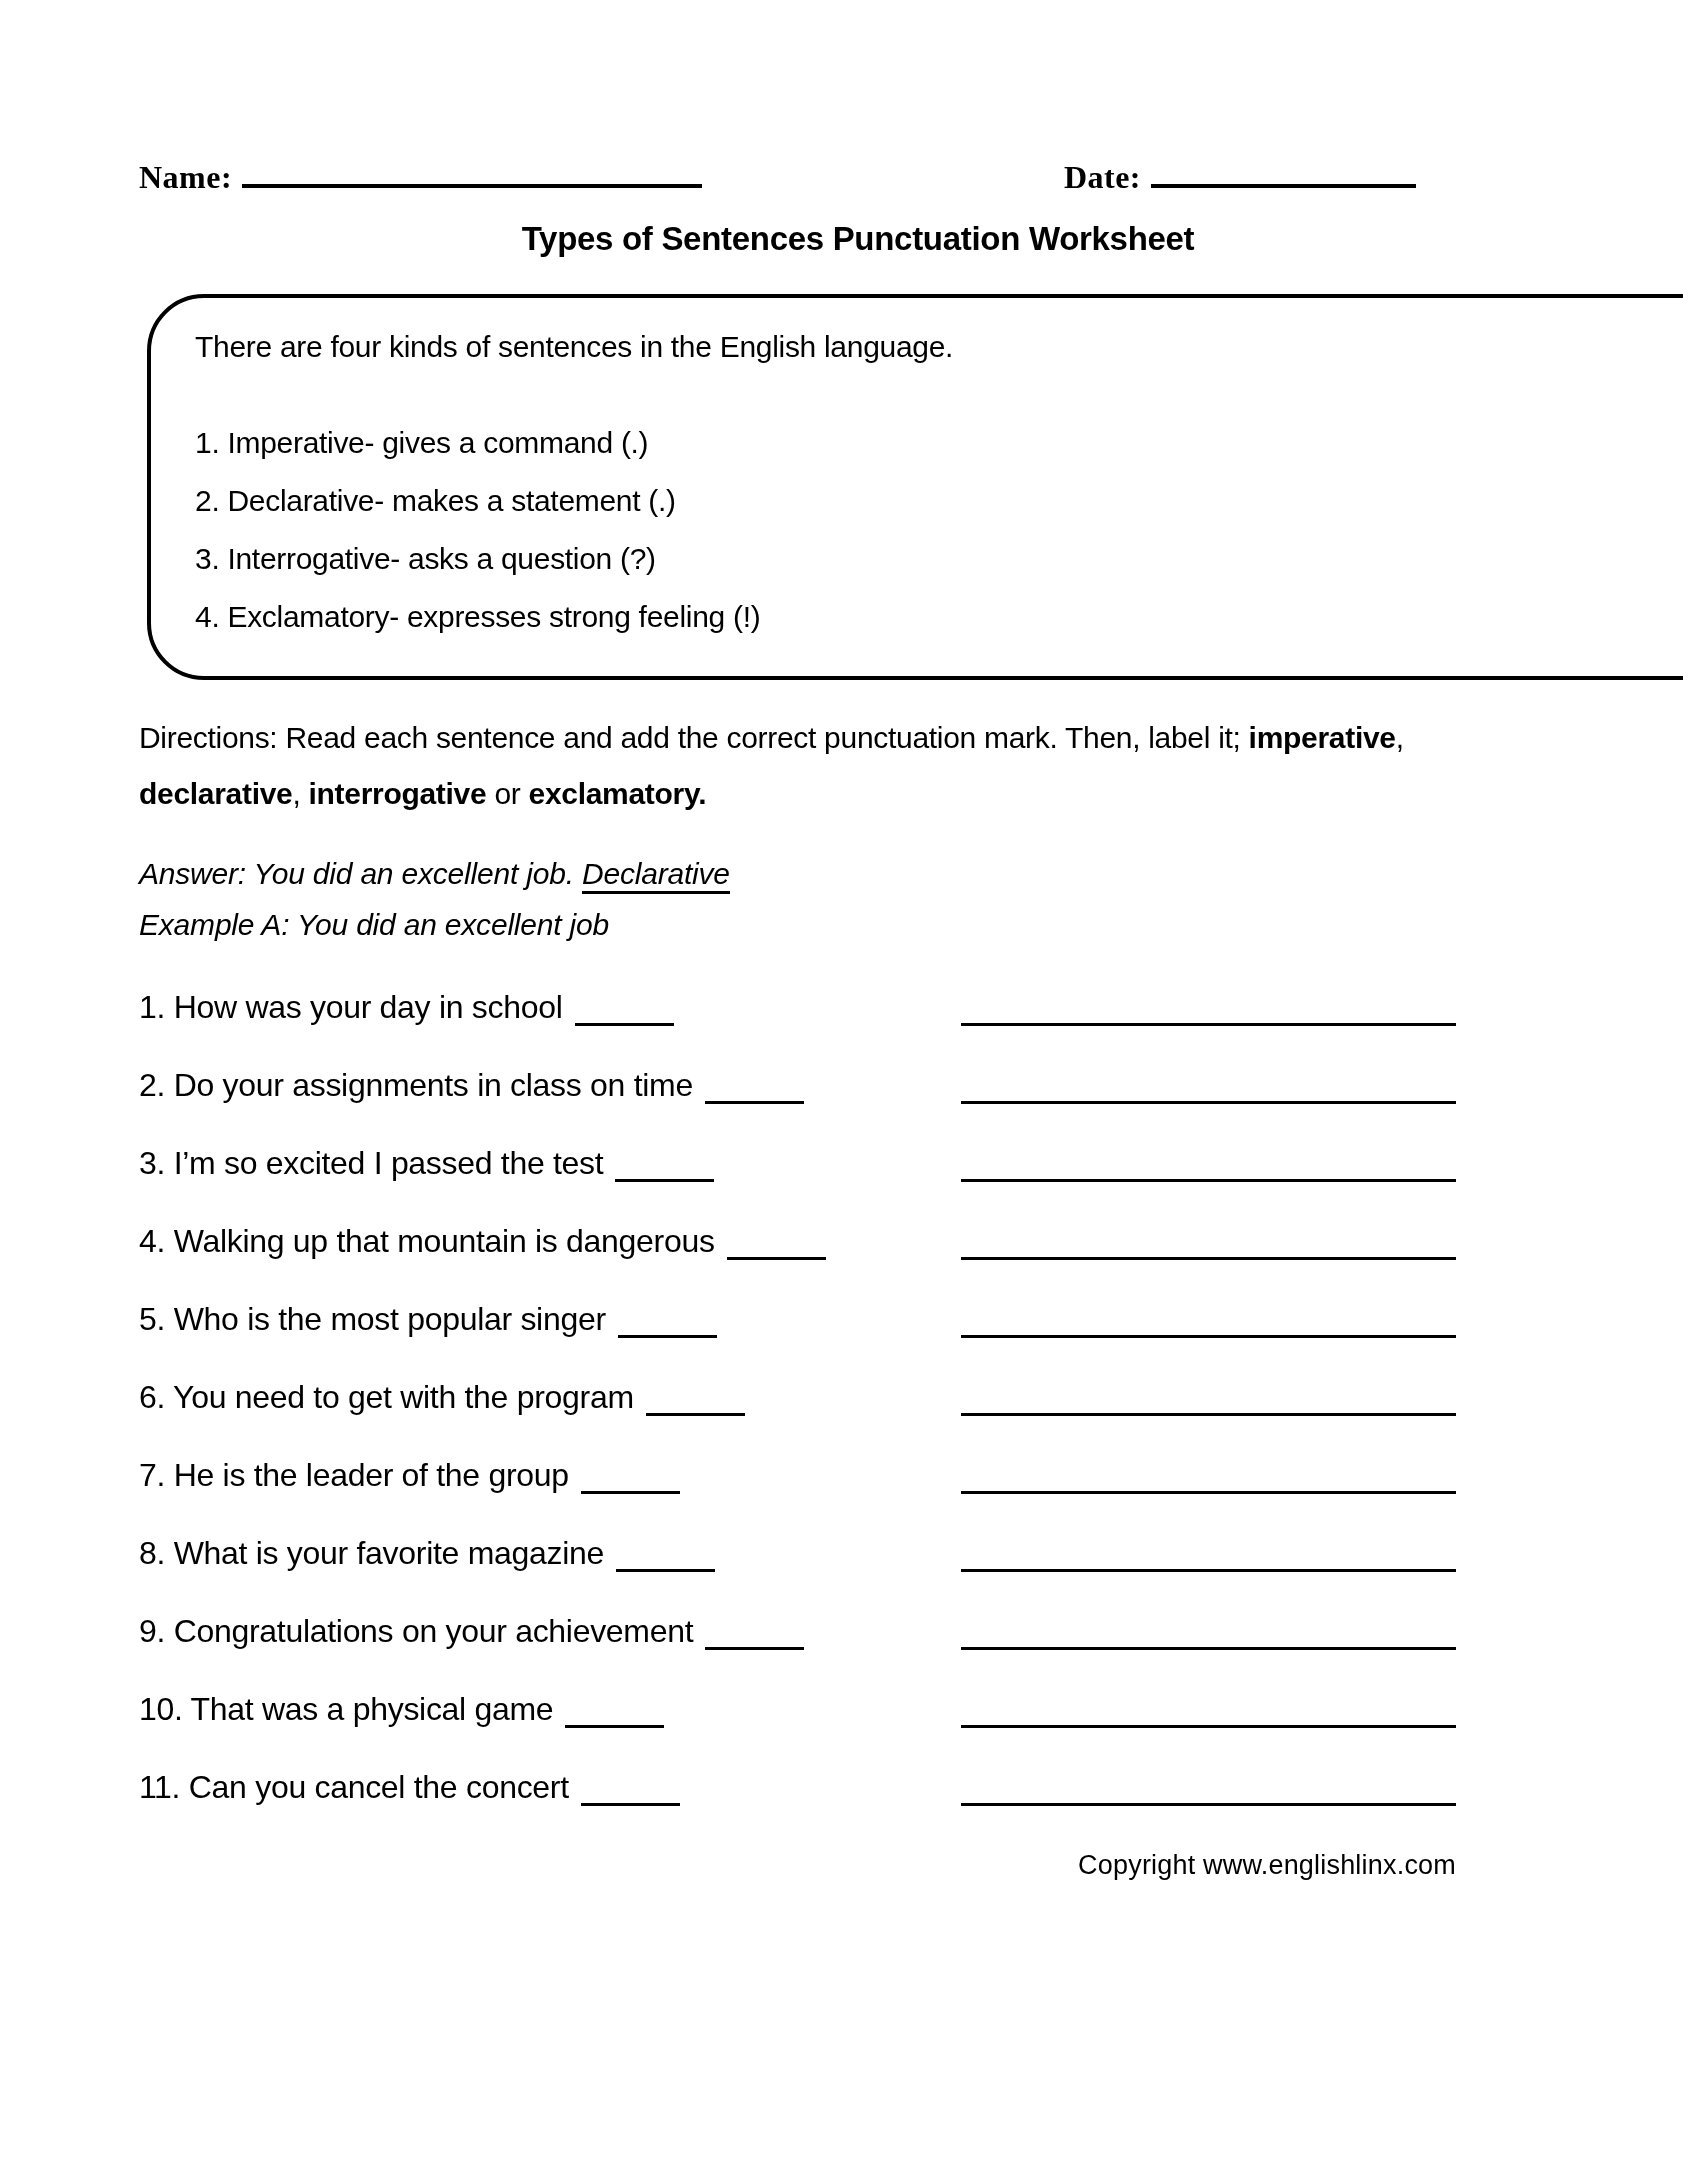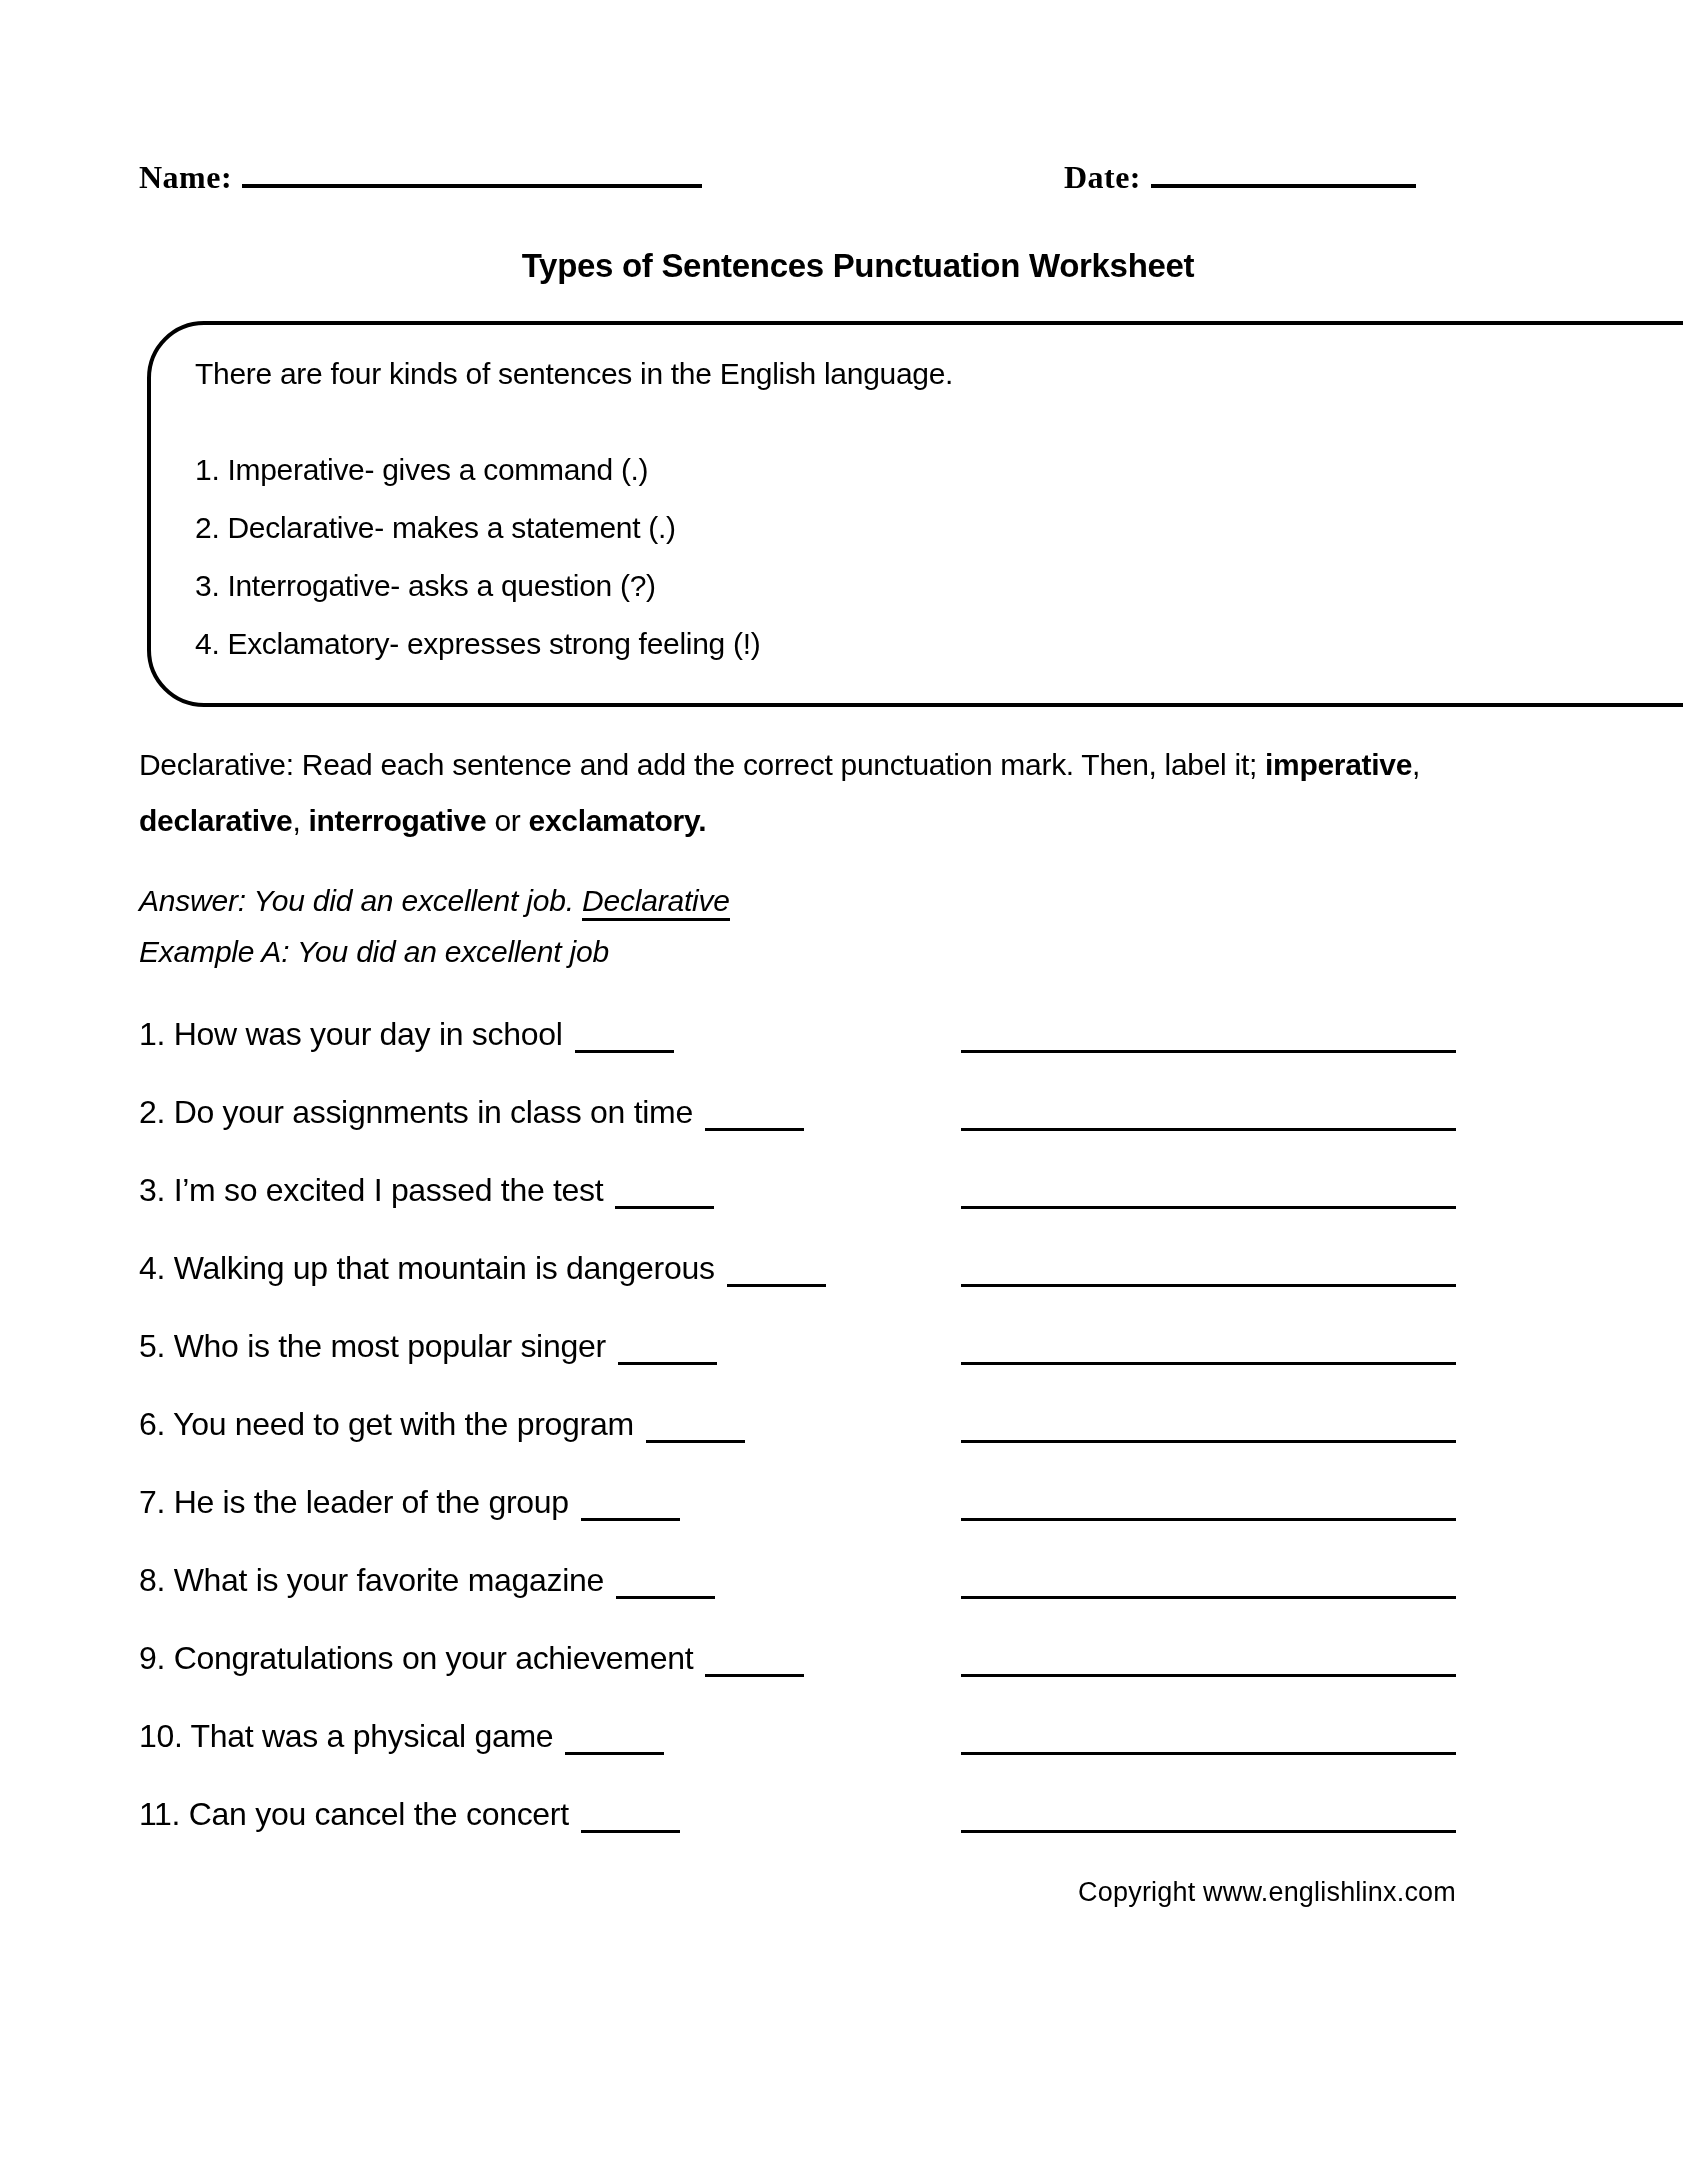--- a/index.html
+++ b/index.html
@@ -20,21 +20,21 @@
   .hdr-label {
     font-family: "Liberation Serif", serif;
     font-weight: bold; font-size: 32px; letter-spacing: 0.5px;
   }
   .write-line { display: inline-block; border-bottom: 4px solid #000; height: 30px; margin-left: 10px; }
   .name-line { width: 460px; }
   .date-line { width: 265px; }
 
   
   .title {
-    margin-top: 51px; text-align: center;
+    margin-top: 24px; text-align: center;
     font-size: 33px; font-weight: bold; letter-spacing: -0.3px;
   }
 
   
   .info-box {
     margin-top: 36px; margin-left: 8px;
     width: 1604px;
     border: 4px solid #000; border-radius: 57px;
     padding: 28px 44px 30px 44px;
   }
@@ -87,21 +87,21 @@
 
   <div class="info-box">
     <p class="box-intro">There are four kinds of sentences in the English language.</p>
     <p class="box-item first">1. Imperative- gives a command (.)</p>
     <p class="box-item">2. Declarative- makes a statement (.)</p>
     <p class="box-item">3. Interrogative- asks a question (?)</p>
     <p class="box-item">4. Exclamatory- expresses strong feeling (!)</p>
   </div>
 
   <div class="directions">
-    <span>Declarative: Read each sentence and add the correct punctuation mark. Then, label it; </span><span class="b">imperative</span><span>, </span><span class="b">declarative</span><span>, </span><span class="b">interrogative</span><span> or </span><span class="b">exclamatory</span><span class="b">.</span>
+    <span>Directions: Read each sentence and add the correct punctuation mark. Then, label it; </span><span class="b">imperative</span><span>, </span><span class="b">declarative</span><span>, </span><span class="b">interrogative</span><span> or </span><span class="b">exclamatory</span><span class="b">.</span>
   </div>
 
   <div class="example">
     <p><span>Answer: You did an excellent job. </span><span class="underlined">Declarative</span></p>
     <p>Example A: You did an excellent job</p>
   </div>
 
   <div class="questions">
     <div class="q-row">
       <span class="q-text">1. How was your day in school</span>

